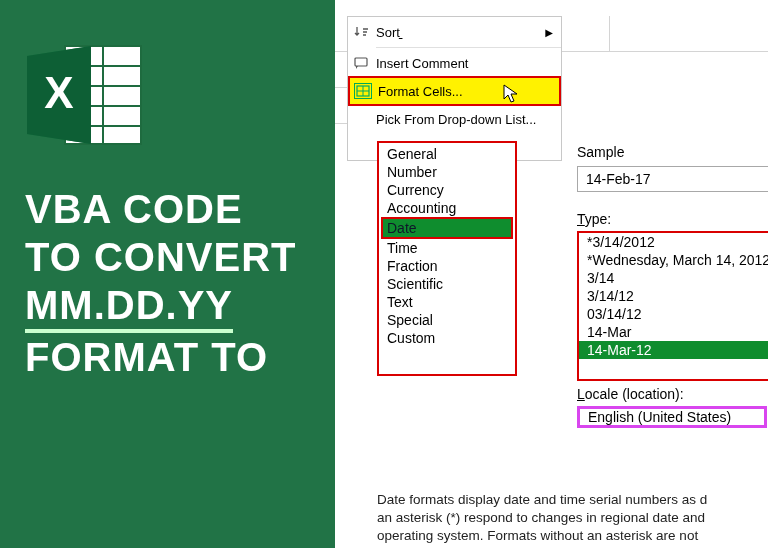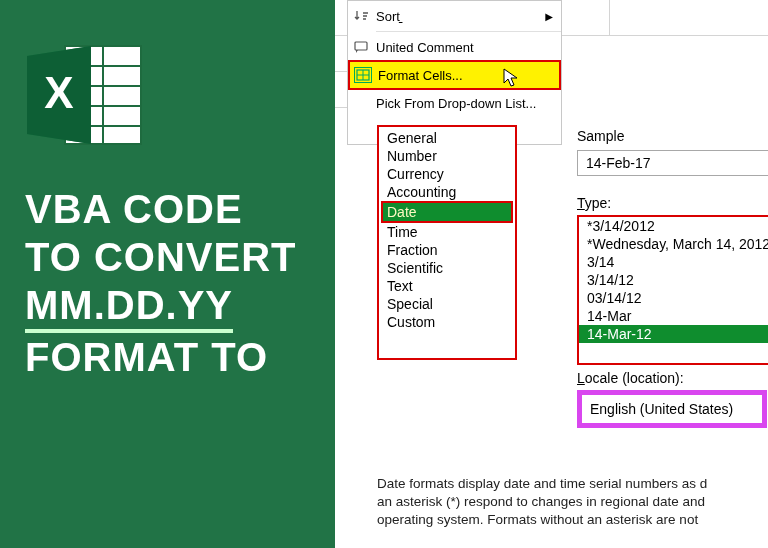--- a/index.html
+++ b/index.html
@@ -8,57 +8,57 @@
   .left-panel { position: absolute; left: 0; top: 0; width: 335px; height: 548px; background: #217346; color: #fff; padding: 40px 20px 20px 25px; }
   
   .excel-logo { width: 120px; height: 110px; margin-bottom: 35px; position: relative; }
   .excel-logo svg { width: 100%; height: 100%; }
   
   .vba-text { font-weight: 800; font-size: 40px; line-height: 1.2; letter-spacing: 1px; }
   .vba-text .highlight { display: inline-block; color: #ffffff; }
   .hl1 { border-bottom: 4px solid #caffcf; }
   .hl2 { border-bottom: 4px solid #caffcf; }
   
-  .right-panel { position: absolute; left: 335px; top: 0; right: 0; height: 472px; background: #fff; }
+  .right-panel { position: absolute; left: 335px; top: 16px; right: 0; height: 472px; background: #fff; }
   
   .grid-bg { position: absolute; inset: 0; }
   .grid-cell { position: absolute; border-right: 1px solid #d4d4d4; border-bottom: 1px solid #d4d4d4; }
   
   .ctx-menu { position: absolute; left: 12px; top: 0; width: 215px; background: #fff; border: 1px solid #c8c8c8; padding: 2px 0; font-size: 13px; }
   .ctx-item { display: flex; align-items: center; height: 26px; padding: 0 8px 0 28px; position: relative; cursor: default; }
   .ctx-item.highlight { background: #fff200; border: 2px solid #d90000; height: 30px; }
   .ctx-item.highlight .ctx-icon-box { background: #fff200; border: 1px solid #0a5; }
   .ctx-item .ul { text-decoration: underline; }
   .ctx-arrow { position: absolute; right: 8px; font-size: 10px; }
   .ctx-sep { height: 1px; background: #e0e0e0; margin: 2px 0 2px 28px; }
   .ctx-icon-box { position: absolute; left: 4px; top: 50%; transform: translateY(-50%); width: 18px; height: 16px; display: flex; align-items: center; justify-content: center; font-size: 11px; }
   .ctx-cutoff { color: #888; }
   
   .cursor { position: absolute; width: 16px; height: 20px; pointer-events: none; }
   .cursor svg { width: 100%; height: 100%; }
   
   .category-list { position: absolute; left: 42px; top: 125px; width: 140px; height: 235px; background: #fff; border: 2px solid #d90000; padding: 2px; font-size: 14px; overflow: hidden; }
   .cat-item { padding: 1px 6px; cursor: default; }
-  .cat-item.sel { background: #0f8d2e; color: #fef9c3; border: 2px solid #d90000; padding: 1px 4px; }
+  .cat-item.sel { background: #0f8d2e; color: #0f172a; border: 2px solid #d90000; padding: 1px 4px; }
   
   .sample-box { position: absolute; left: 242px; top: 128px; width: 195px; }
   .sample-label { font-size: 14px; margin-bottom: 6px; }
   .sample-val { border: 1px solid #a8a8a8; padding: 4px 8px; font-size: 14px; background: #fff; }
   
   .type-box { position: absolute; left: 242px; top: 195px; width: 205px; }
   .type-label { font-size: 14px; margin-bottom: 4px; }
   .type-label .ul { text-decoration: underline; }
   .type-list { border: 2px solid #d90000; background: #fff; height: 150px; overflow: hidden; }
   .type-item { padding: 1px 8px; font-size: 14px; cursor: default; white-space: nowrap; }
   .type-item.sel { background: #0f8d2e; color: #fff; }
   
   .locale-box { position: absolute; left: 242px; top: 370px; width: 200px; }
   .locale-label { font-size: 14px; margin-bottom: 4px; }
   .locale-label .ul { text-decoration: underline; }
-  .locale-select { border: 5px solid #d946ef; padding: 6px 8px; font-size: 14px; background: #fff; width: 190px; display: flex; justify-content: space-between; align-items: center; }
+  .locale-select { border: 3px solid #d946ef; padding: 0 8px; font-size: 14px; background: #fff; width: 190px; display: flex; justify-content: space-between; align-items: center; }
   
   .desc-text { position: absolute; left: 42px; top: 475px; right: 0; font-size: 13.5px; line-height: 1.35; color: #222; }
 </style>
 </head>
 <body>
 
 <div class="left-panel">
   <div class="excel-logo">
     <svg viewBox="0 0 120 110">
       <rect x="40" y="6" width="76" height="98" fill="#fff"></rect>
@@ -102,21 +102,21 @@
       <span class="ctx-arrow">▶</span>
     </div>
     <div class="ctx-sep"></div>
     <div class="ctx-item">
       <span class="ctx-icon-box">
         <svg width="14" height="12" viewBox="0 0 14 12">
             <rect x="1" y="1" width="12" height="8" rx="1" fill="none" stroke="#555" stroke-width="1.2"></rect>
             <path d="M4 9l-2 3v-3" fill="#555"></path>
           </svg>
       </span>
-      <span>United Comment</span>
+      <span>Insert Comment</span>
     </div>
     <div class="ctx-item highlight">
       <span class="ctx-icon-box">
         <svg width="14" height="12" viewBox="0 0 14 12">
             <rect x="1" y="1" width="12" height="10" fill="none" stroke="#0a6" stroke-width="1.2"></rect>
             <line x1="1" y1="6" x2="13" y2="6" stroke="#0a6"></line>
             <line x1="7" y1="1" x2="7" y2="11" stroke="#0a6"></line>
           </svg>
       </span>
       <span style="">Format Cells...</span>

